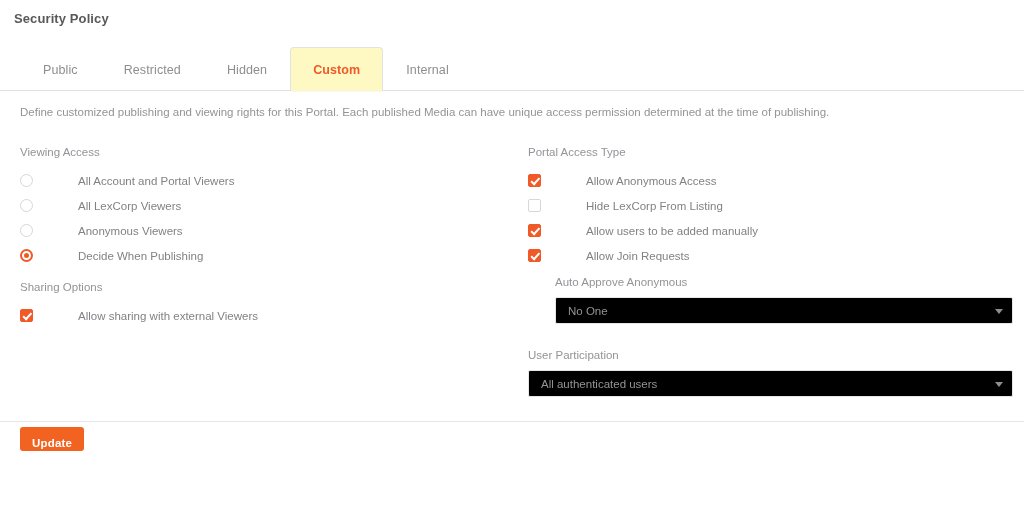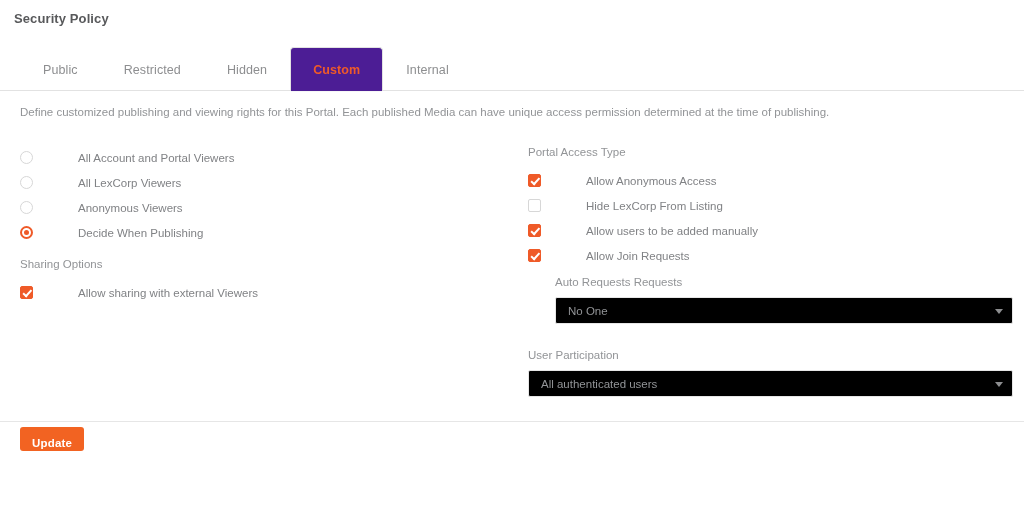--- a/index.html
+++ b/index.html
@@ -53,21 +53,21 @@
     color: #8d8e90;
     background: transparent;
     border: 1px solid transparent;
     border-bottom: none;
     box-sizing: border-box;
     cursor: pointer;
     white-space: nowrap;
     letter-spacing: 0.1px;
   }
   .tab.active {
-    background: #4c1d95;
+    background: #fef9c3;
     border-color: #e2e2e2;
     border-top-left-radius: 4px;
     border-top-right-radius: 4px;
     color: #ef5a28;
     font-weight: bold;
     position: relative;
   }
   .tab.active::after {
     content: "";
     position: absolute;
@@ -281,20 +281,21 @@
     <div class="tab">
       <span>Internal</span>
     </div>
   </div>
 </div>
 
 <div class="description">Define customized publishing and viewing rights for this Portal. Each published Media can have unique access permission determined at the time of publishing.</div>
 
 <div class="col-left">
 
+  <div class="group-label">Viewing Access</div>
 
   <div class="opt-row">
     <span class="radio"></span>
     <span class="opt-label">All Account and Portal Viewers</span>
   </div>
   <div class="opt-row">
     <span class="radio"></span>
     <span class="opt-label">All LexCorp Viewers</span>
   </div>
   <div class="opt-row">
@@ -330,21 +331,21 @@
   <div class="opt-row">
     <span class="checkbox checked"></span>
     <span class="opt-label">Allow users to be added manually</span>
   </div>
   <div class="opt-row">
     <span class="checkbox checked"></span>
     <span class="opt-label">Allow Join Requests</span>
   </div>
 
   <div class="sub-block">
-    <div class="sub-label">Auto Requests Requests</div>
+    <div class="sub-label">Auto Approve Anonymous</div>
     <div class="select auto-approve">
       <span class="select-value">No One</span>
       <span class="select-arrow"></span>
     </div>
   </div>
 
   <div class="spacer-user-part">
     <div class="sub-label">User Participation</div>
     <div class="select user-participation">
       <span class="select-value">All authenticated users</span>

